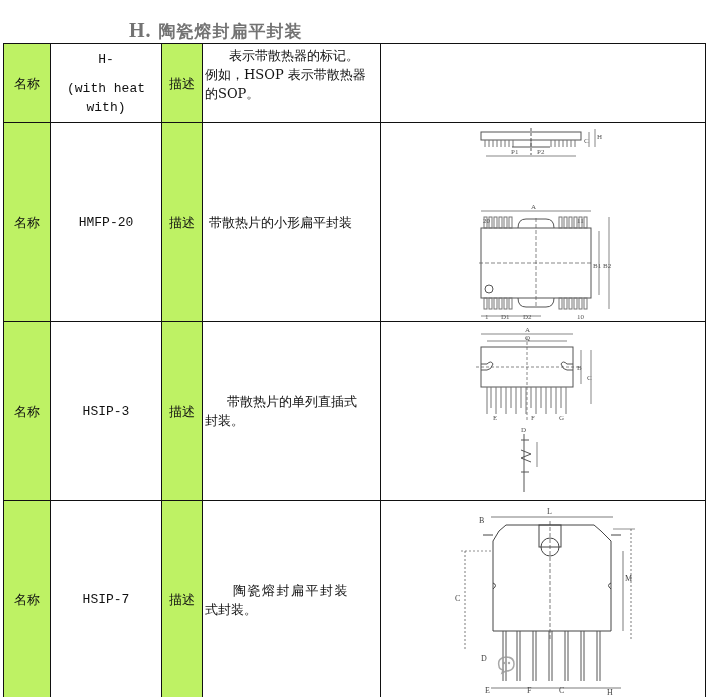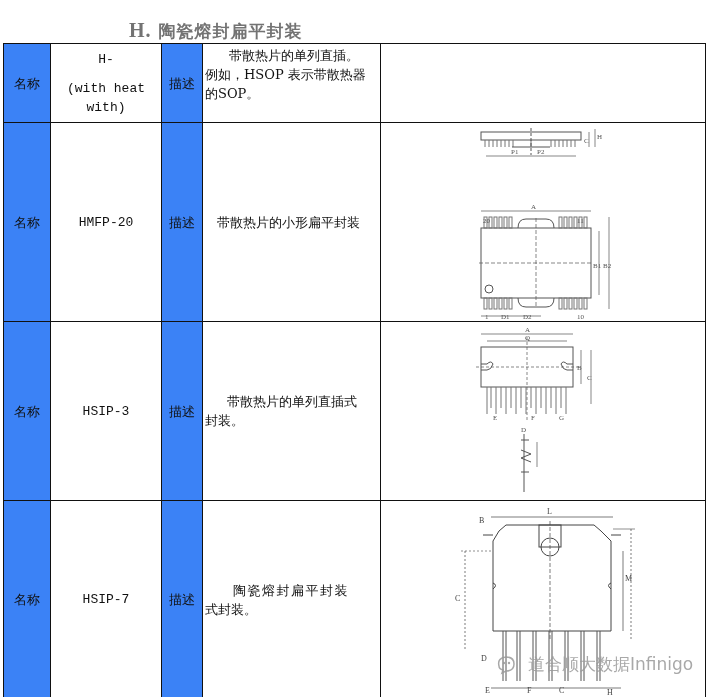--- a/index.html
+++ b/index.html
@@ -15,21 +15,21 @@
     .title .letter { font-family: "Liberation Serif", "DejaVu Serif", serif; font-size: 20px; font-weight: bold; }
     table.pkg {
       position: absolute; left: 3px; top: 43px;
       border-collapse: collapse; table-layout: fixed;
       width: 702px;
     }
     table.pkg td {
       border: 1.5px solid #111; vertical-align: middle;
       font-size: 13px; line-height: 19px;
     }
-    td.lab { background: #3b82f6; text-align: center; }
+    td.lab { background: #bef264; text-align: center; }
     td.nm { text-align: center; font-family: "Liberation Mono", "DejaVu Sans Mono", monospace; font-size: 13px; }
     td.desc { text-align: left; padding: 0 0 0 2px; }
     td.img { padding: 0; position: relative; }
     svg { display: block; }
     .wm {
       position: absolute; left: 494px; top: 652px;
       display: flex; align-items: center; gap: 4px;
       color: #9a9a9a; font-family: "DejaVu Sans", "Liberation Sans", sans-serif; font-size: 17px;
       opacity: 0.85; white-space: nowrap;
     }
@@ -56,32 +56,32 @@
       <tr style="height:79px">
     <td class="lab">名称</td>
     <td class="nm">
       <div>H-</div>
       <div style="height:10px"></div>
       <div>(with heat</div>
       <div>with)</div>
     </td>
     <td class="lab">描述</td>
     <td class="desc" style="vertical-align:top;padding-top:2px">
-      <div style="padding-left:24px">带散热片的单列直插。</div>
+      <div style="padding-left:24px">表示带散热器的标记。</div>
       <div>例如，HSOP 表示带散热器</div>
       <div>的SOP。</div>
     </td>
     <td class="img"></td>
   </tr>
 
   <tr style="height:198px">
     <td class="lab">名称</td>
     <td class="nm">HMFP-20</td>
     <td class="lab">描述</td>
-    <td class="desc" style="padding-left:14px">带散热片的小形扁平封装</td>
+    <td class="desc" style="padding-left:6px">带散热片的小形扁平封装</td>
     <td class="img">
       <svg width="325" height="198" viewBox="0 0 325 198" style="margin-left:0">
         <g stroke="#555" fill="none" stroke-width="1">
 
           <rect x="100" y="9" width="100" height="8"></rect>
           <g stroke="#777">
             <line x1="104" y1="17" x2="104" y2="24"></line>
                 <line x1="108" y1="17" x2="108" y2="24"></line>
             <line x1="112" y1="17" x2="112" y2="24"></line>
                 <line x1="116" y1="17" x2="116" y2="24"></line>
@@ -279,14 +279,13 @@
   </tr>
 </tbody>
   </table>
 
 <div class="wm">
   <svg class="wm-logo" viewBox="0 0 30 24">
     <path d="M5 14 Q3 6 12 5 Q20 5 20 12 Q20 19 12 19 L8 21 L9 18 Q5 17 5 14 Z" fill="none" stroke="#9a9a9a" stroke-width="1.5"></path>
     <circle cx="10" cy="11" r="1.2" fill="#9a9a9a"></circle>
       <circle cx="15" cy="11" r="1.2" fill="#9a9a9a"></circle>
   </svg>
-  <span>道合顺大数据Infinigo</span>
 </div>
 
 </body></html>

